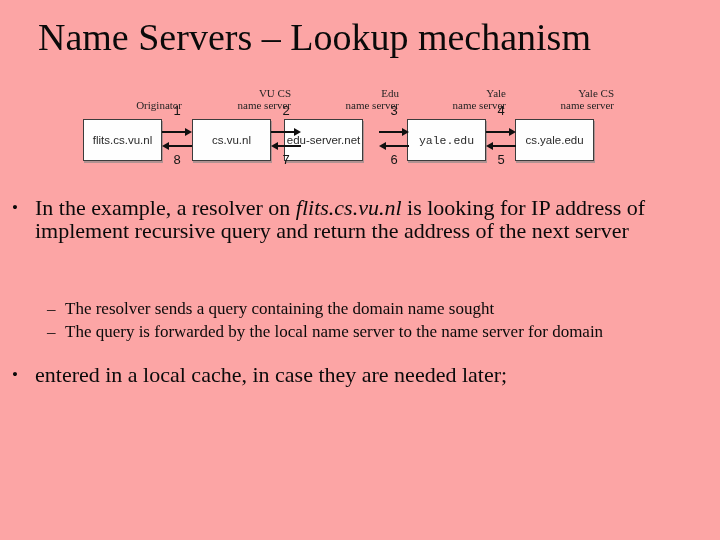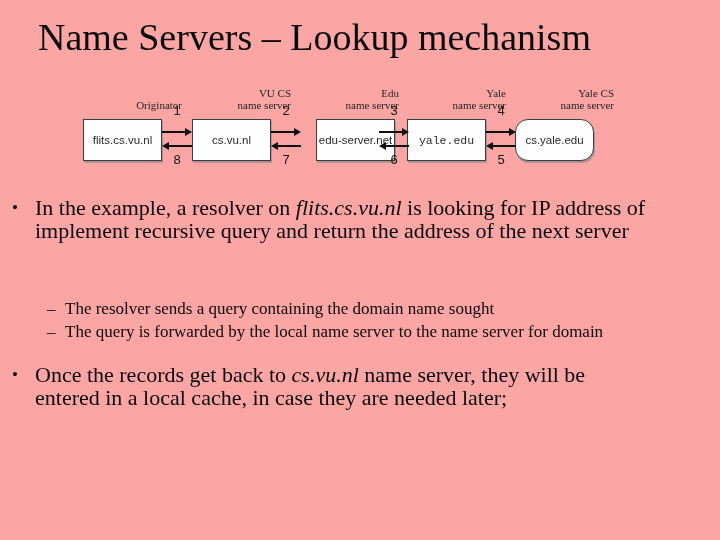--- a/index.html
+++ b/index.html
@@ -51,23 +51,23 @@
     background: #fefefe;
     border: 1px solid #3c3c3c;
     box-shadow: 1px 2px 0 rgba(135,135,135,0.65);
     display: flex; align-items: center; justify-content: center;
     font-size: 11.5px;
     color: #2a2a2a;
     white-space: nowrap;
   }
   .lbl-n0 { left: -21px; } .box-n0 { left: 0; }
   .lbl-n1 { left: 88px;  } .box-n1 { left: 109px; }
-  .lbl-n2 { left: 196px; } .box-n2 { left: 201px; margin-left: 32px; }
+  .lbl-n2 { left: 196px; } .box-n2 { left: 201px; }
   .lbl-n3 { left: 303px; } .box-n3 { left: 324px; font-family: Liberation Mono, monospace; }
-  .lbl-n4 { left: 411px; } .box-n4 { left: 432px; border-radius: 13px; }
+  .lbl-n4 { left: 411px; } .box-n4 { left: 432px; }
 
   .link { position: absolute; top: 0; width: 30px; height: 92px; }
   .link-g0 { left: 79px; }
   .link-g1 { left: 188px; }
   .link-g2 { left: 296px; }
   .link-g3 { left: 403px; }
   .step-num {
     position: absolute; left: 0;
     width: 100%; text-align: center;
     font-size: 13px; line-height: 15px;
@@ -198,18 +198,17 @@
   <div class="bullet lvl2 sub2">
     <span class="marker">–</span>
     <div class="lines">
       <div><span>The query is forwarded by the local name server to the name server for domain</span></div>
     </div>
   </div>
 
   <div class="bullet lvl1 b2">
     <span class="marker">•</span>
     <div class="lines">
-      <div><span>Once the records get back to </span><span class="it">cs.vu.nl</span><span> name server, they will be</span></div>
       <div><span>entered in a local cache, in case they are needed later;</span></div>
     </div>
   </div>
 
 </div>
 
 </body></html>

